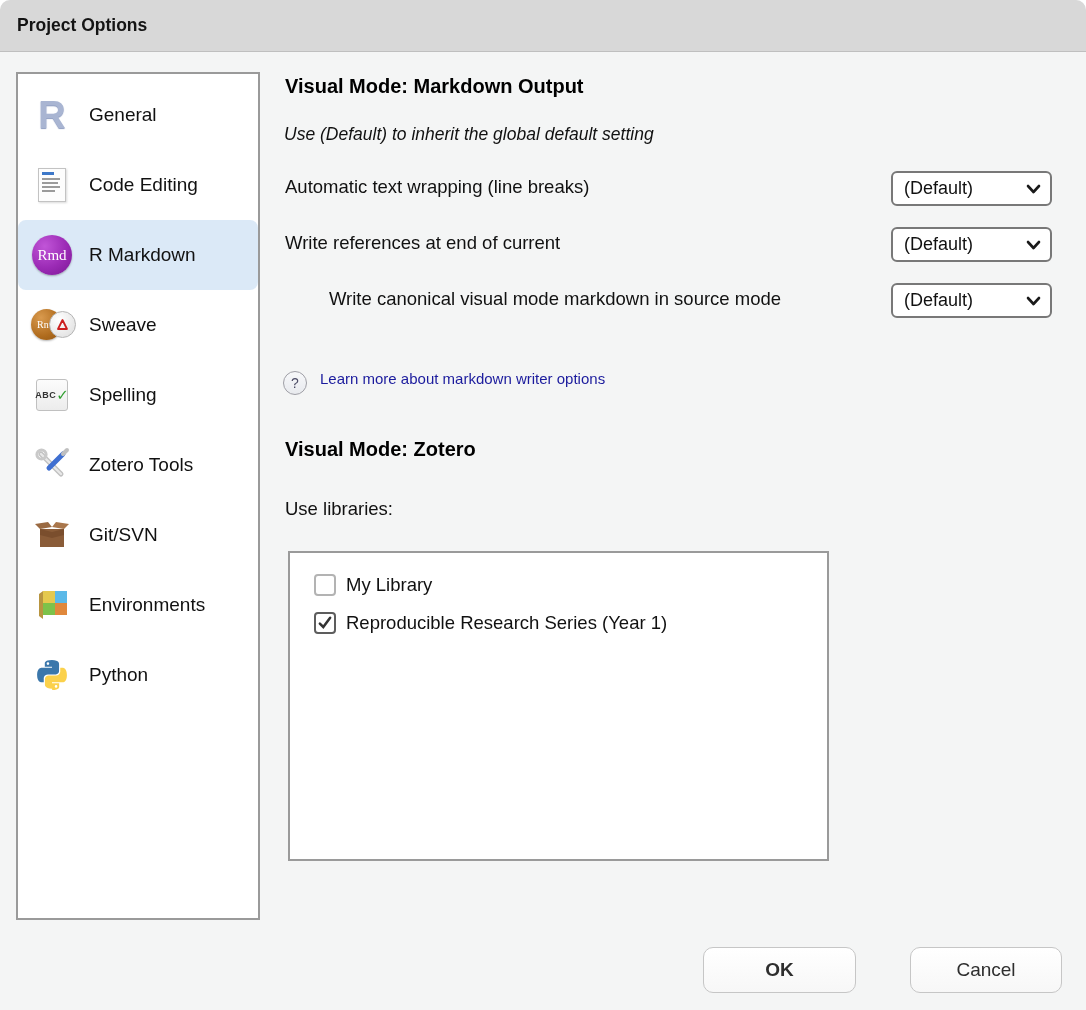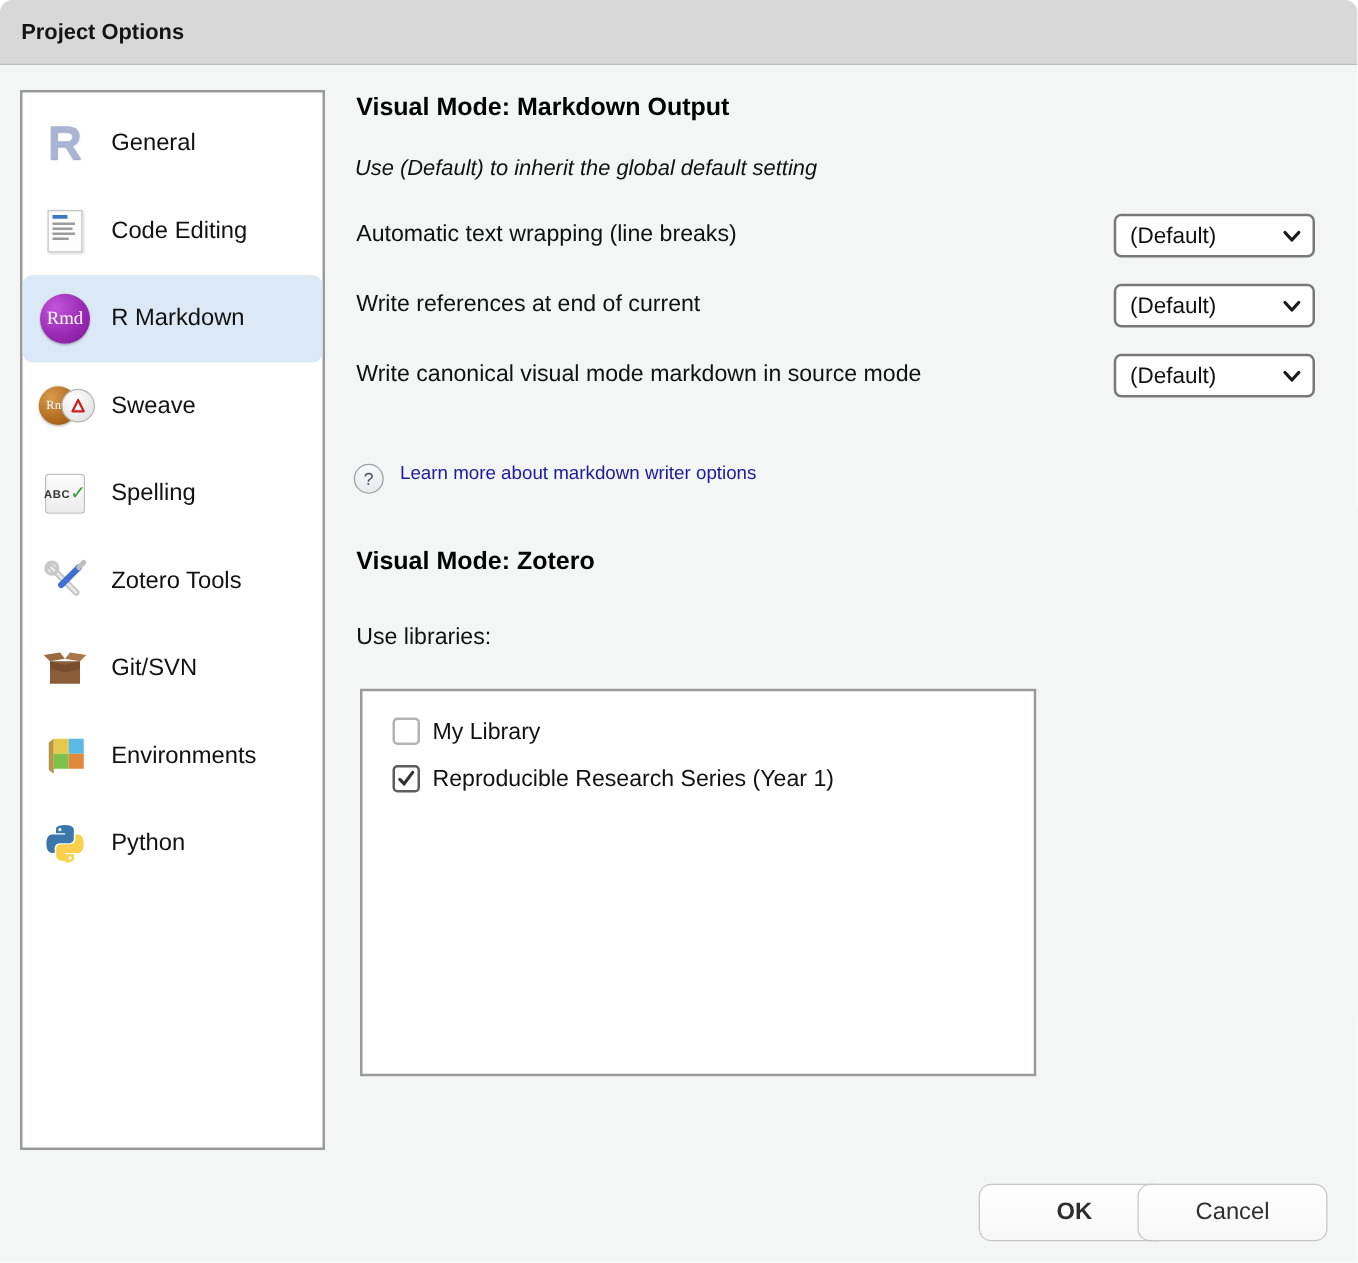--- a/index.html
+++ b/index.html
@@ -29,38 +29,38 @@
   .rnwball{position:absolute;left:0;top:2px;width:31px;height:31px;border-radius:50%;background:radial-gradient(circle at 32% 28%,#d99a4e,#b06c1e 60%,#8f5412);display:flex;align-items:center;justify-content:center;box-shadow:0 1px 2px rgba(0,0,0,.3);}
   .rnwball span{color:#fff;font-family:"Liberation Serif","DejaVu Serif",serif;font-size:10px;}
   .pdfball{position:absolute;left:18px;top:4px;width:27px;height:27px;border-radius:50%;background:radial-gradient(circle at 35% 30%,#ffffff,#dcdcdc);border:1px solid #b5b5b5;display:flex;align-items:center;justify-content:center;box-sizing:border-box;}
   .spellbox{width:30px;height:30px;background:linear-gradient(#fcfcfc,#ececec);border:1px solid #c0c0c0;border-radius:3px;display:flex;flex-direction:row;align-items:center;justify-content:center;line-height:1;}
   .spellbox .abc{font-size:9px;font-weight:700;color:#333;letter-spacing:.5px;}
   .spellbox .chk{color:#2f9e2f;font-size:15px;font-weight:700;margin-top:-1px;}
 
   
   .h1{position:absolute;font-size:20px;font-weight:700;color:#000;}
   .subtitle{position:absolute;left:284px;top:124px;font-size:17.5px;font-style:italic;color:#111;}
-  .optlabel{position:absolute;left:285px;font-size:18.5px;color:#111;line-height:28px;}
+  .optlabel{position:absolute;left:285px;font-size:18.5px;color:#111;line-height:28px;text-align:center;}
   .dropdown{position:absolute;height:35px;background:#ffffff;border:2px solid #787878;border-radius:6px;box-sizing:border-box;display:flex;align-items:center;cursor:default;margin-left:28px;}
   .dropdown .val{padding-left:11px;font-size:18px;color:#111;flex:1;white-space:nowrap;}
   .dropdown .chev{padding-right:9px;display:flex;align-items:center;}
   .helpcircle{position:absolute;left:283px;top:371px;width:24px;height:24px;border-radius:50%;border:1px solid #9f9fa6;background:linear-gradient(#f7f8fa,#e8eaee);box-sizing:border-box;text-align:center;line-height:22px;font-size:14px;color:#4c4c66;}
   .helplink{position:absolute;left:320px;top:370px;font-size:15px;color:#1b1b9d;cursor:pointer;}
   .uselib-label{position:absolute;left:285px;top:498px;font-size:18.5px;color:#111;}
   .libbox{position:absolute;left:288px;top:551px;width:541px;height:310px;background:#ffffff;border:2px solid #9a9a9a;box-sizing:border-box;padding:21px 0 0 24px;}
   .librow{display:flex;align-items:center;margin-bottom:16px;}
   .cbox{width:22px;height:22px;border-radius:4px;background:#fff;border:2px solid #b3b3b3;box-sizing:border-box;display:flex;align-items:center;justify-content:center;}
   .librow.checked .cbox{border-color:#5d5d5d;}
   .librow .clabel{margin-left:10px;font-size:18.5px;color:#111;}
   .cbox svg{display:none;}
   .librow.checked .cbox svg{display:block;}
 
   
   .btn{position:absolute;top:947px;height:46px;border-radius:10px;background:linear-gradient(#ffffff,#f7f7f7);border:1.5px solid #c6c6c6;box-sizing:border-box;text-align:center;font-size:19px;color:#2e2e2e;line-height:43px;cursor:pointer;}
-  .btn-ok{left:783px;width:153px;font-weight:700;}
+  .btn-ok{left:703px;width:153px;font-weight:700;}
   .btn-cancel{left:910px;width:152px;font-weight:500;}
 </style>
 </head>
 <body>
 
 <div class="dialog">
 
   <div class="titlebar">
     <span class="title">Project Options</span>
   </div>

